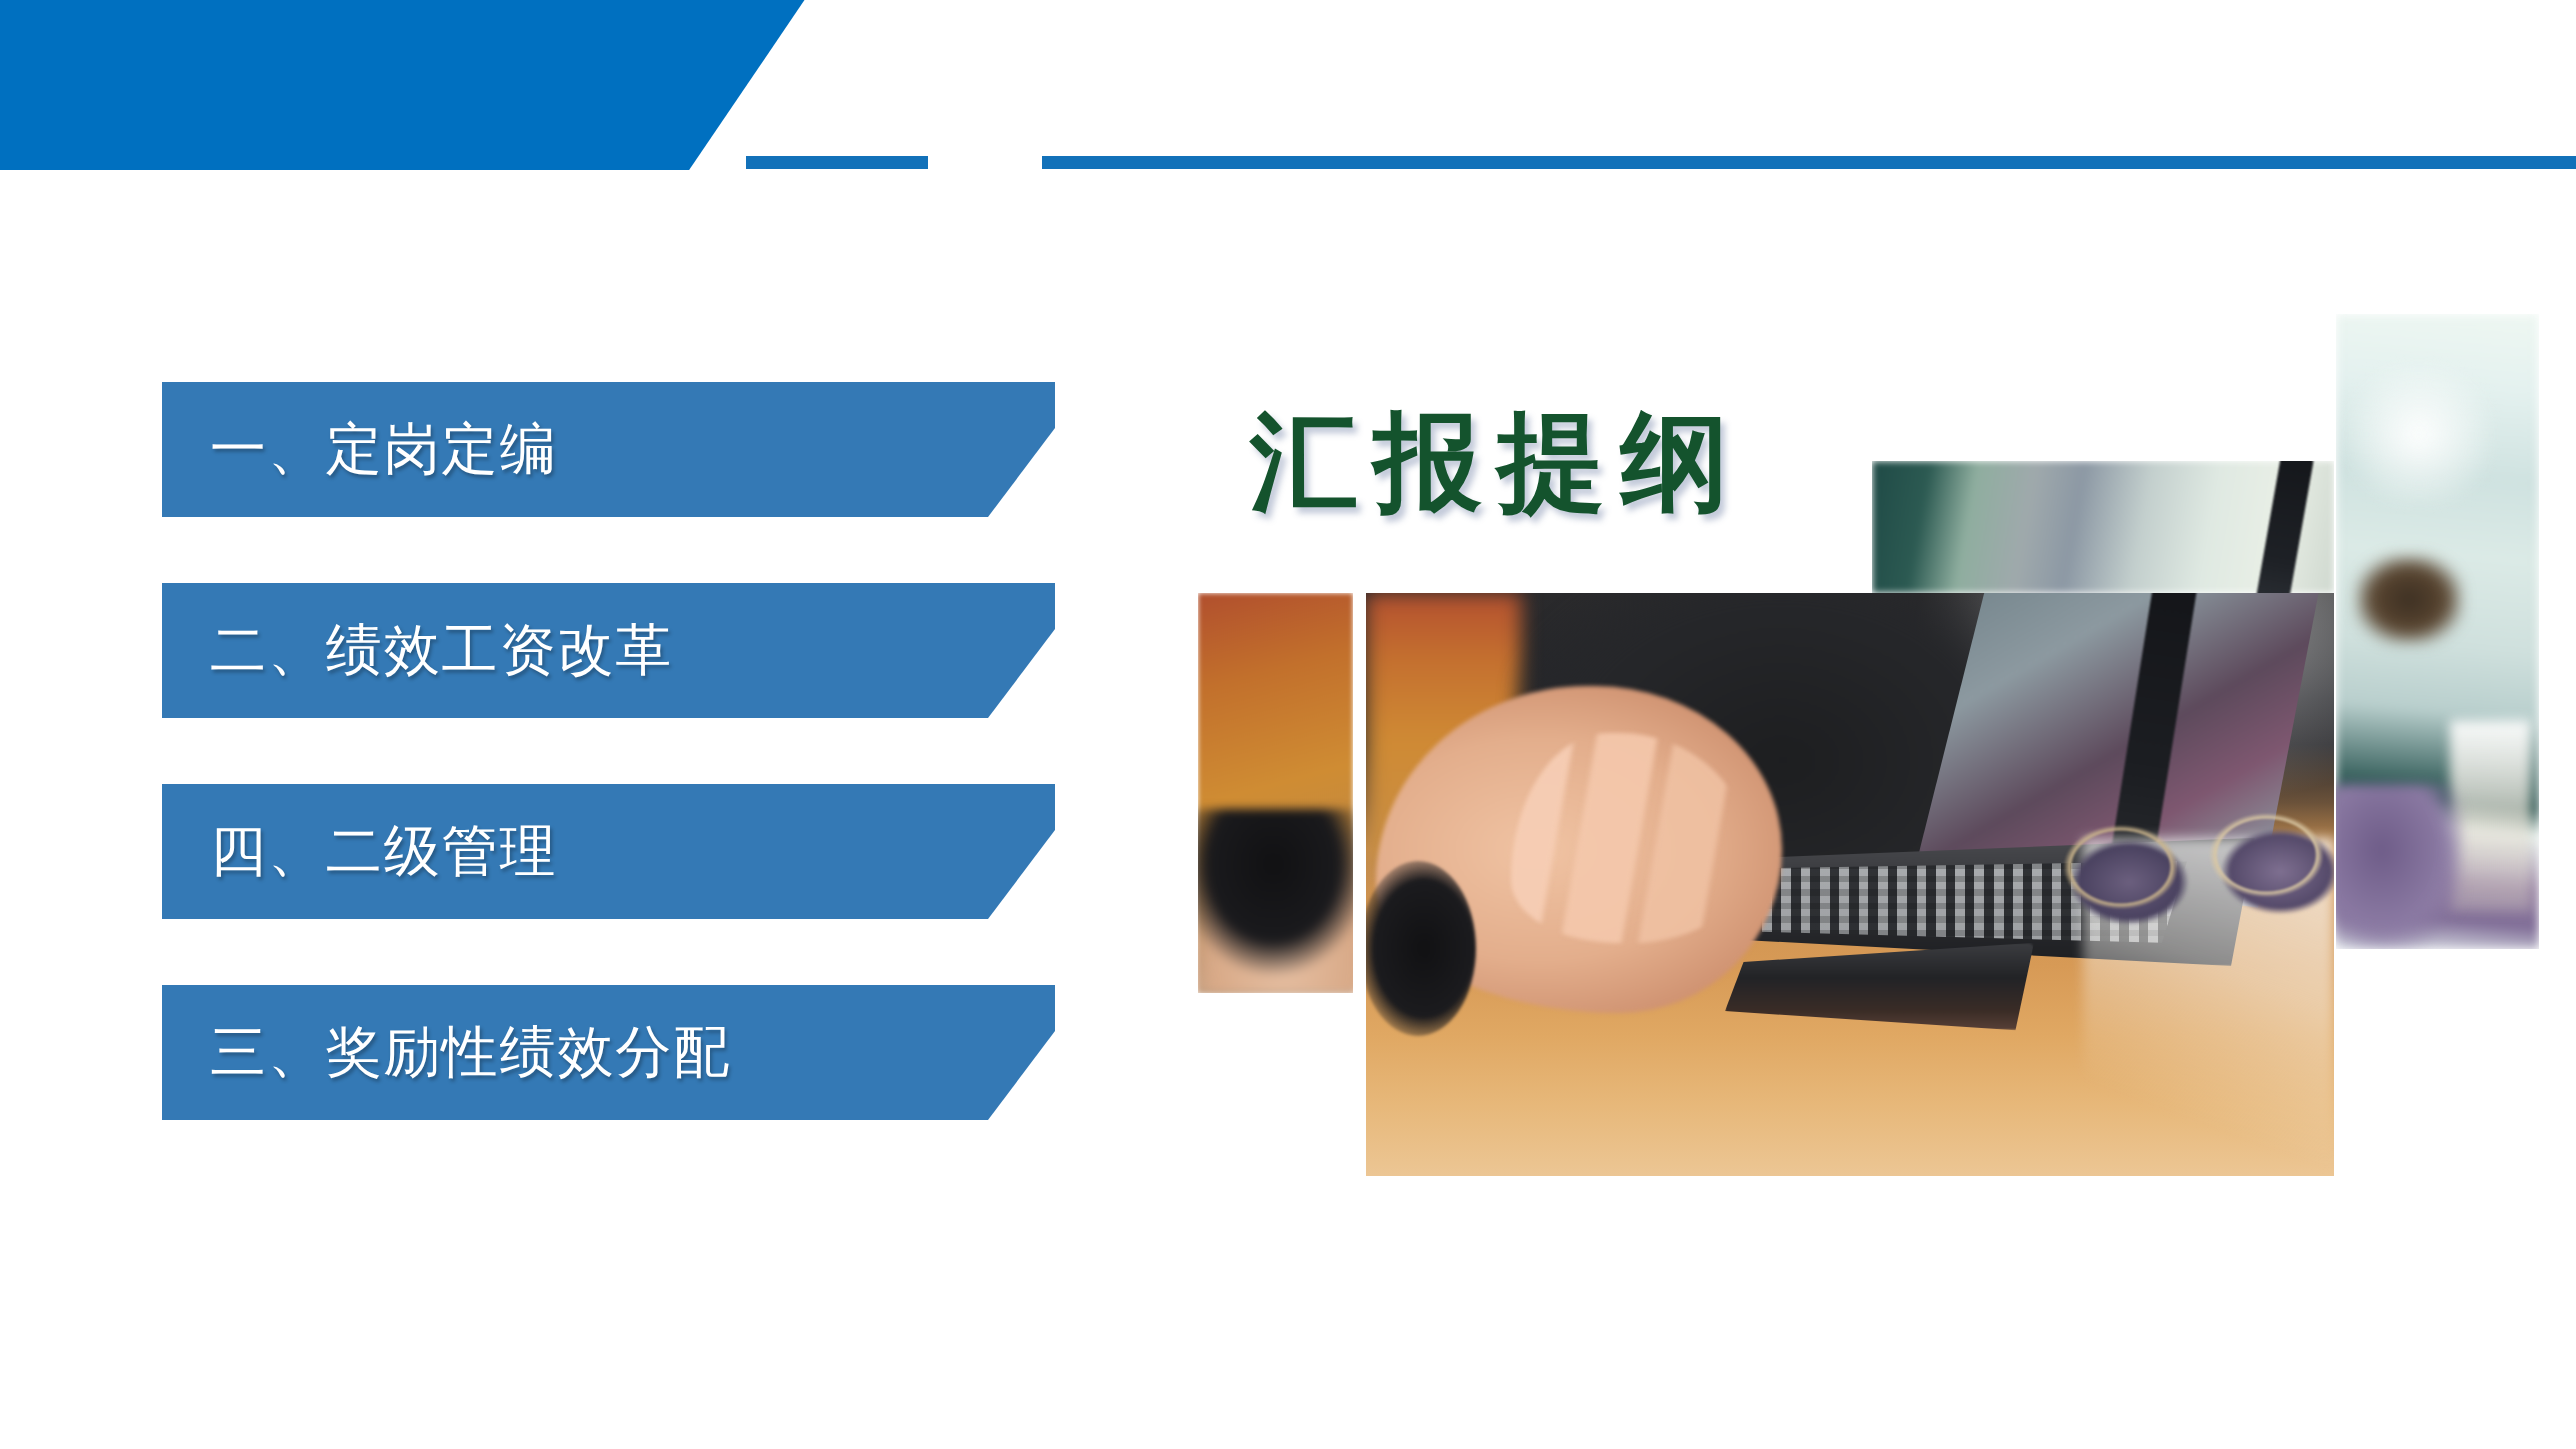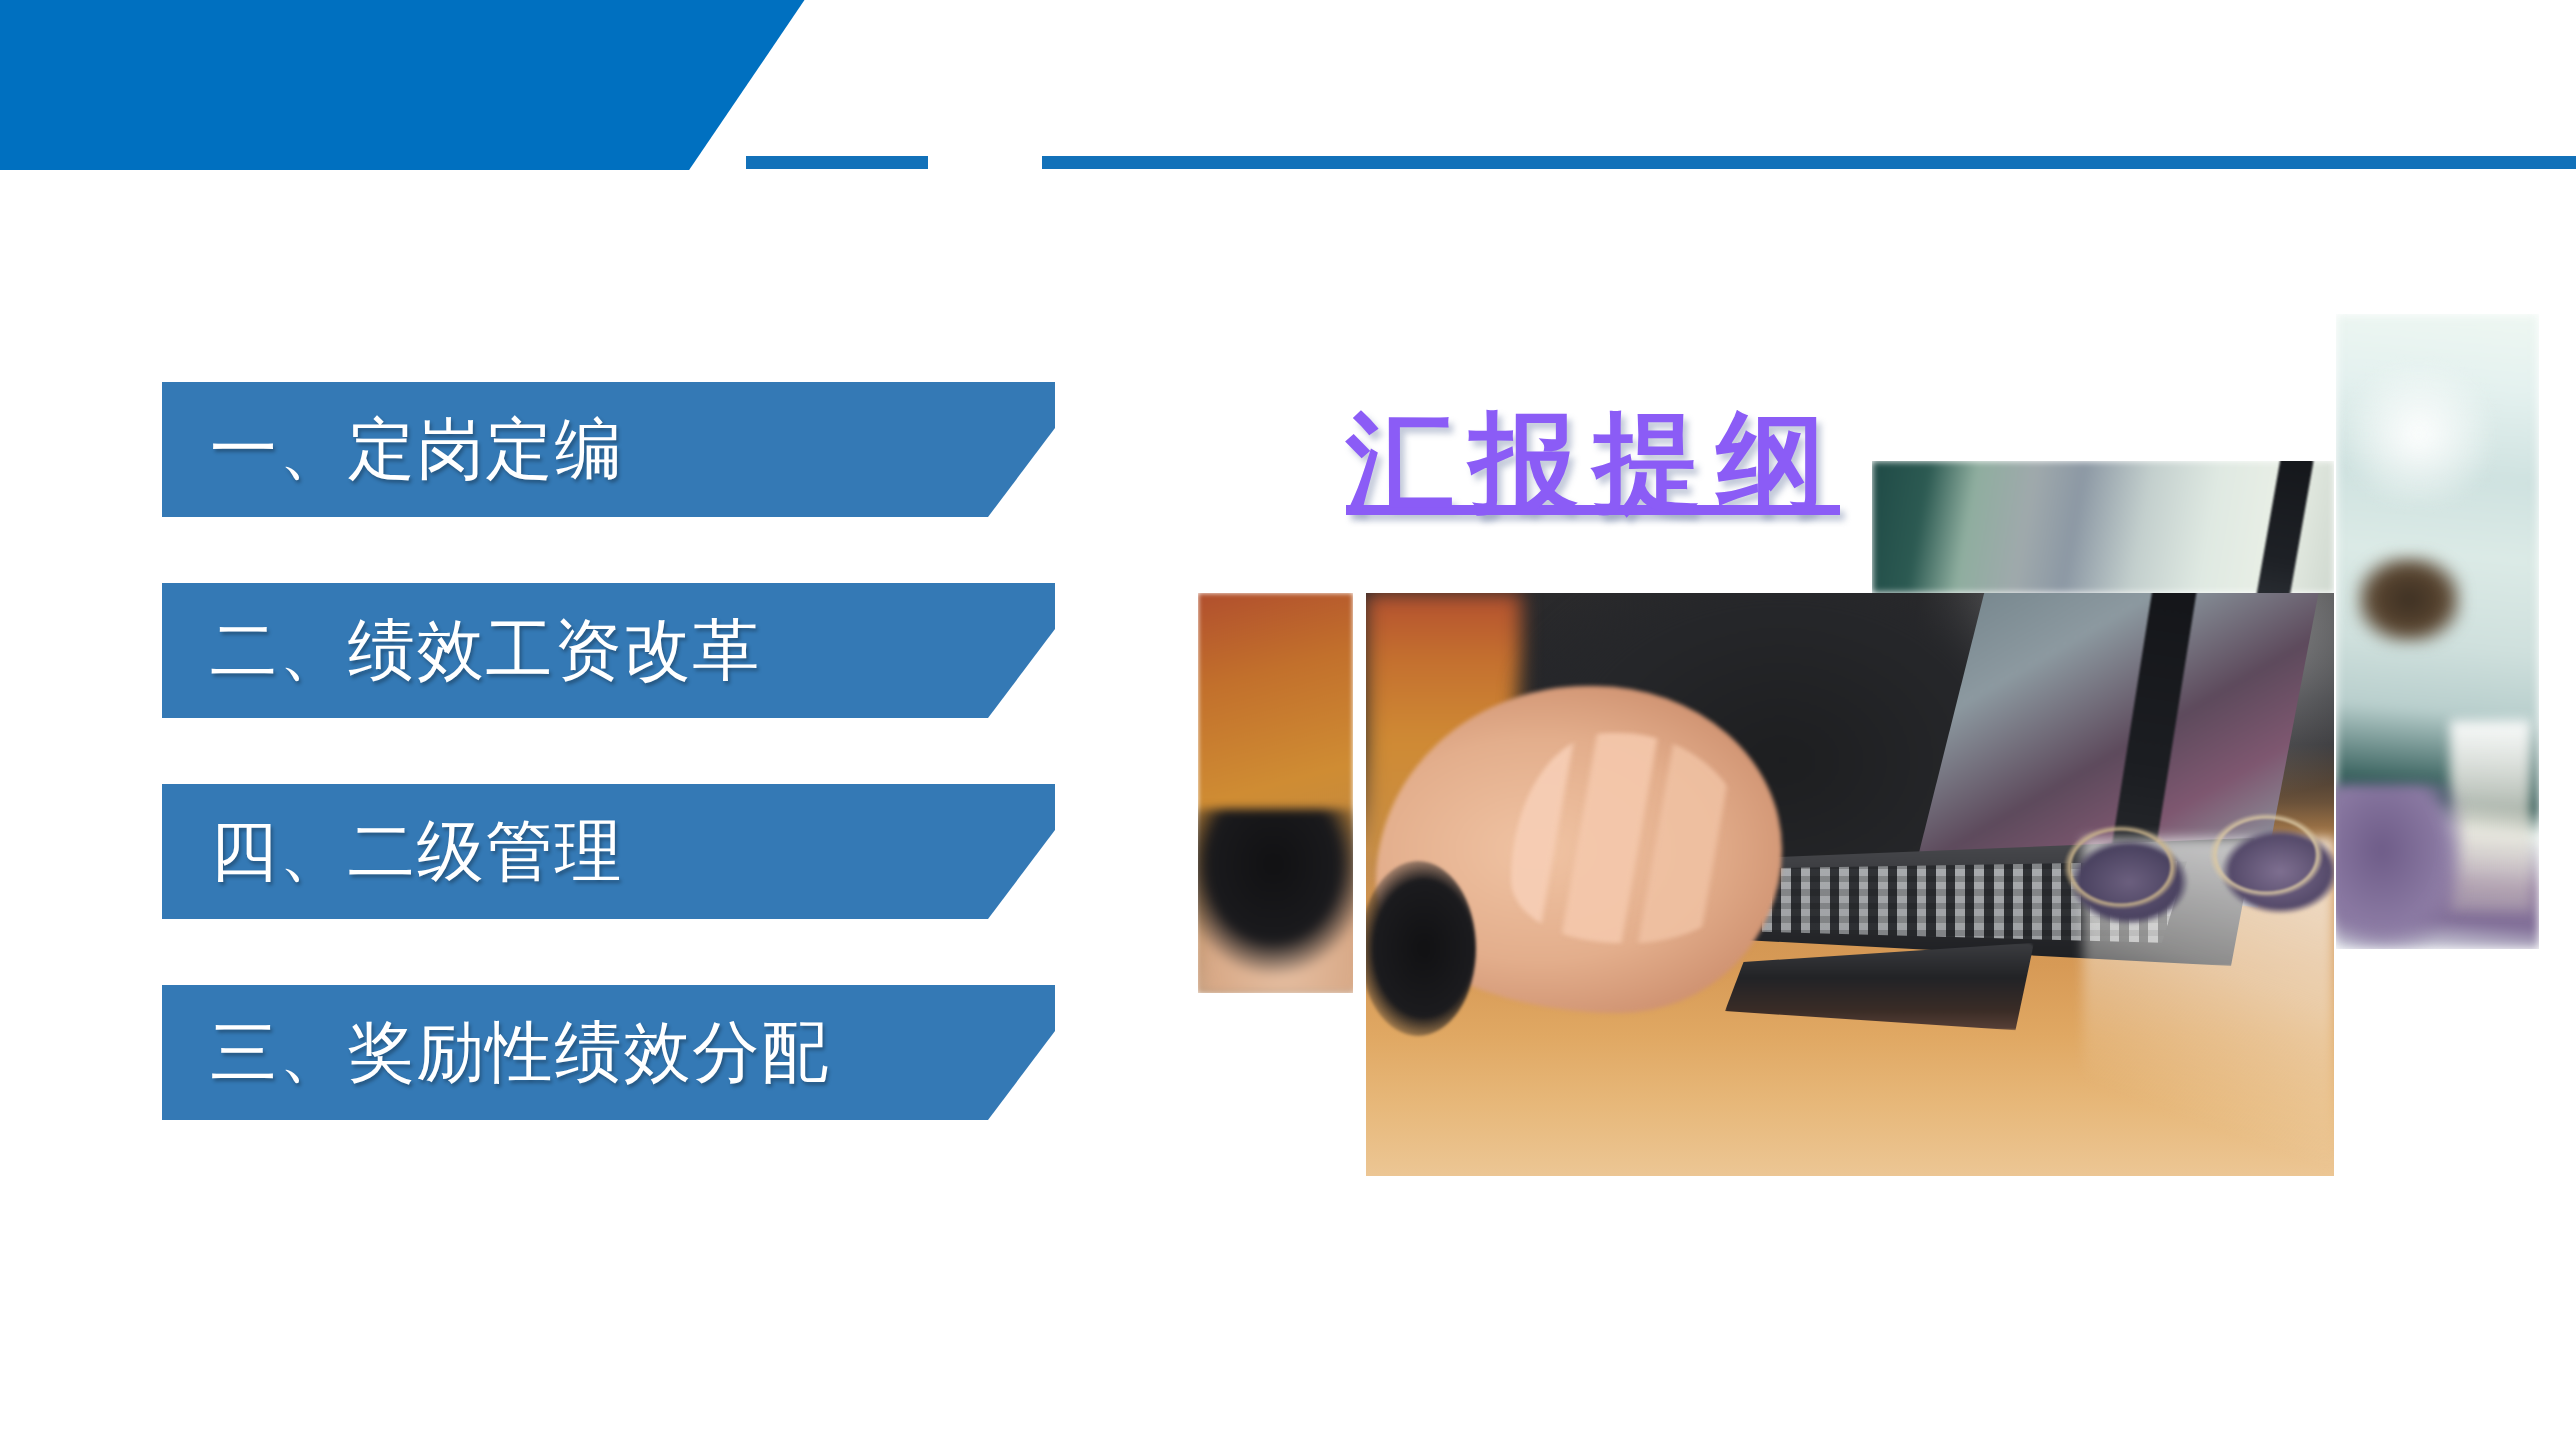--- a/index.html
+++ b/index.html
@@ -74,39 +74,38 @@
     clip-path: polygon(0 0, 893px 0, 893px 46px, 826px 135px, 0 135px);
   }
   .menu-label {
     position: absolute;
     left: 48px;
     top: 0;
     height: 135px;
     display: flex;
     align-items: center;
     color: #ffffff;
-    font-size: 67px;
+    font-size: 56px;
     font-weight: 400;
     letter-spacing: 1.9px;
     white-space: nowrap;
     text-shadow: 1.9px 2.9px 3.9px rgba(0,0,0,0.30);
   }
 
   
   .slide-title {
     position: absolute;
-    left: 1346px;
+    left: 1250px;
     top: 390px;
     font-size: 108px;
     font-weight: 700;
-    color: #8b5cf6;
+    color: #14532d;
     letter-spacing: 15.5px;
     white-space: nowrap;
     text-shadow: 4.8px 5.8px 6.8px rgba(120,135,170,0.45);
-    text-decoration: underline;
   }
 
   
   .collage { position: absolute; left: 0; top: 0; width: 2576px; height: 1450px; pointer-events: none; }
   .photo {
     position: absolute;
     overflow: hidden;
     background-repeat: no-repeat;
   }
   .photo > .inner {

